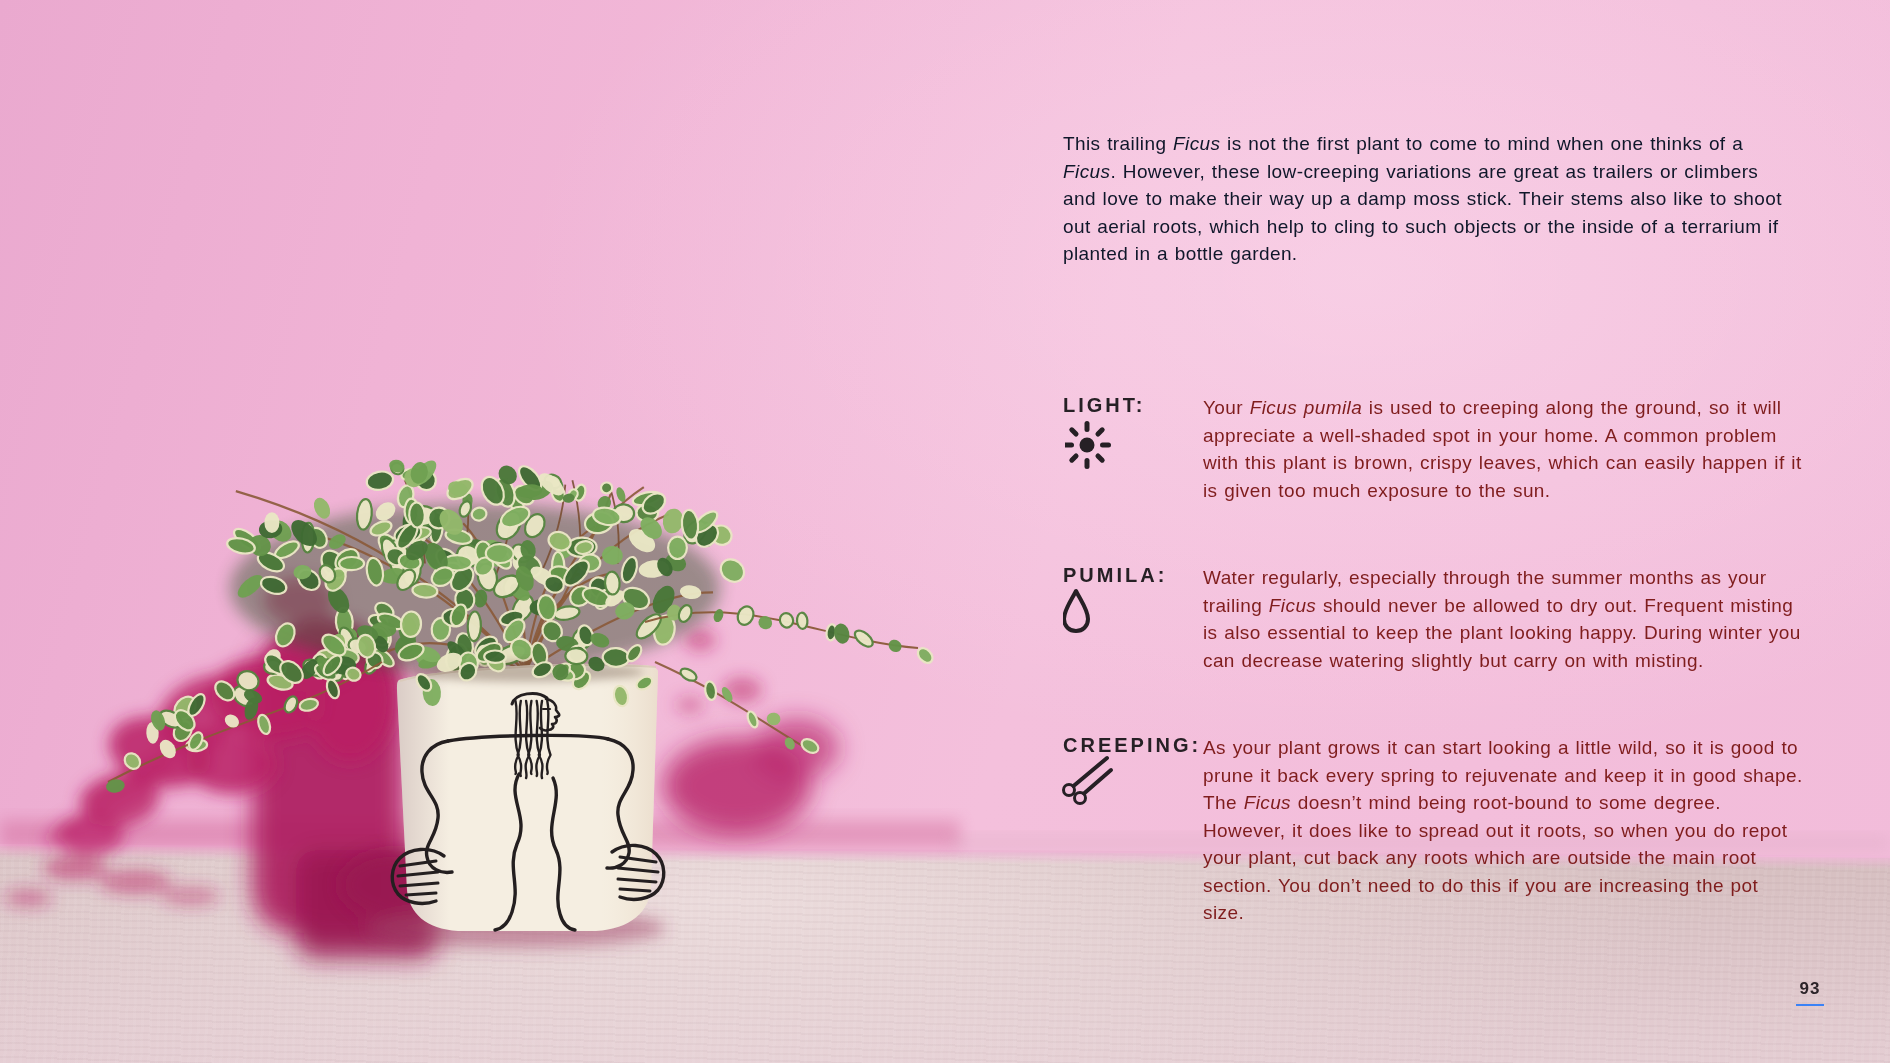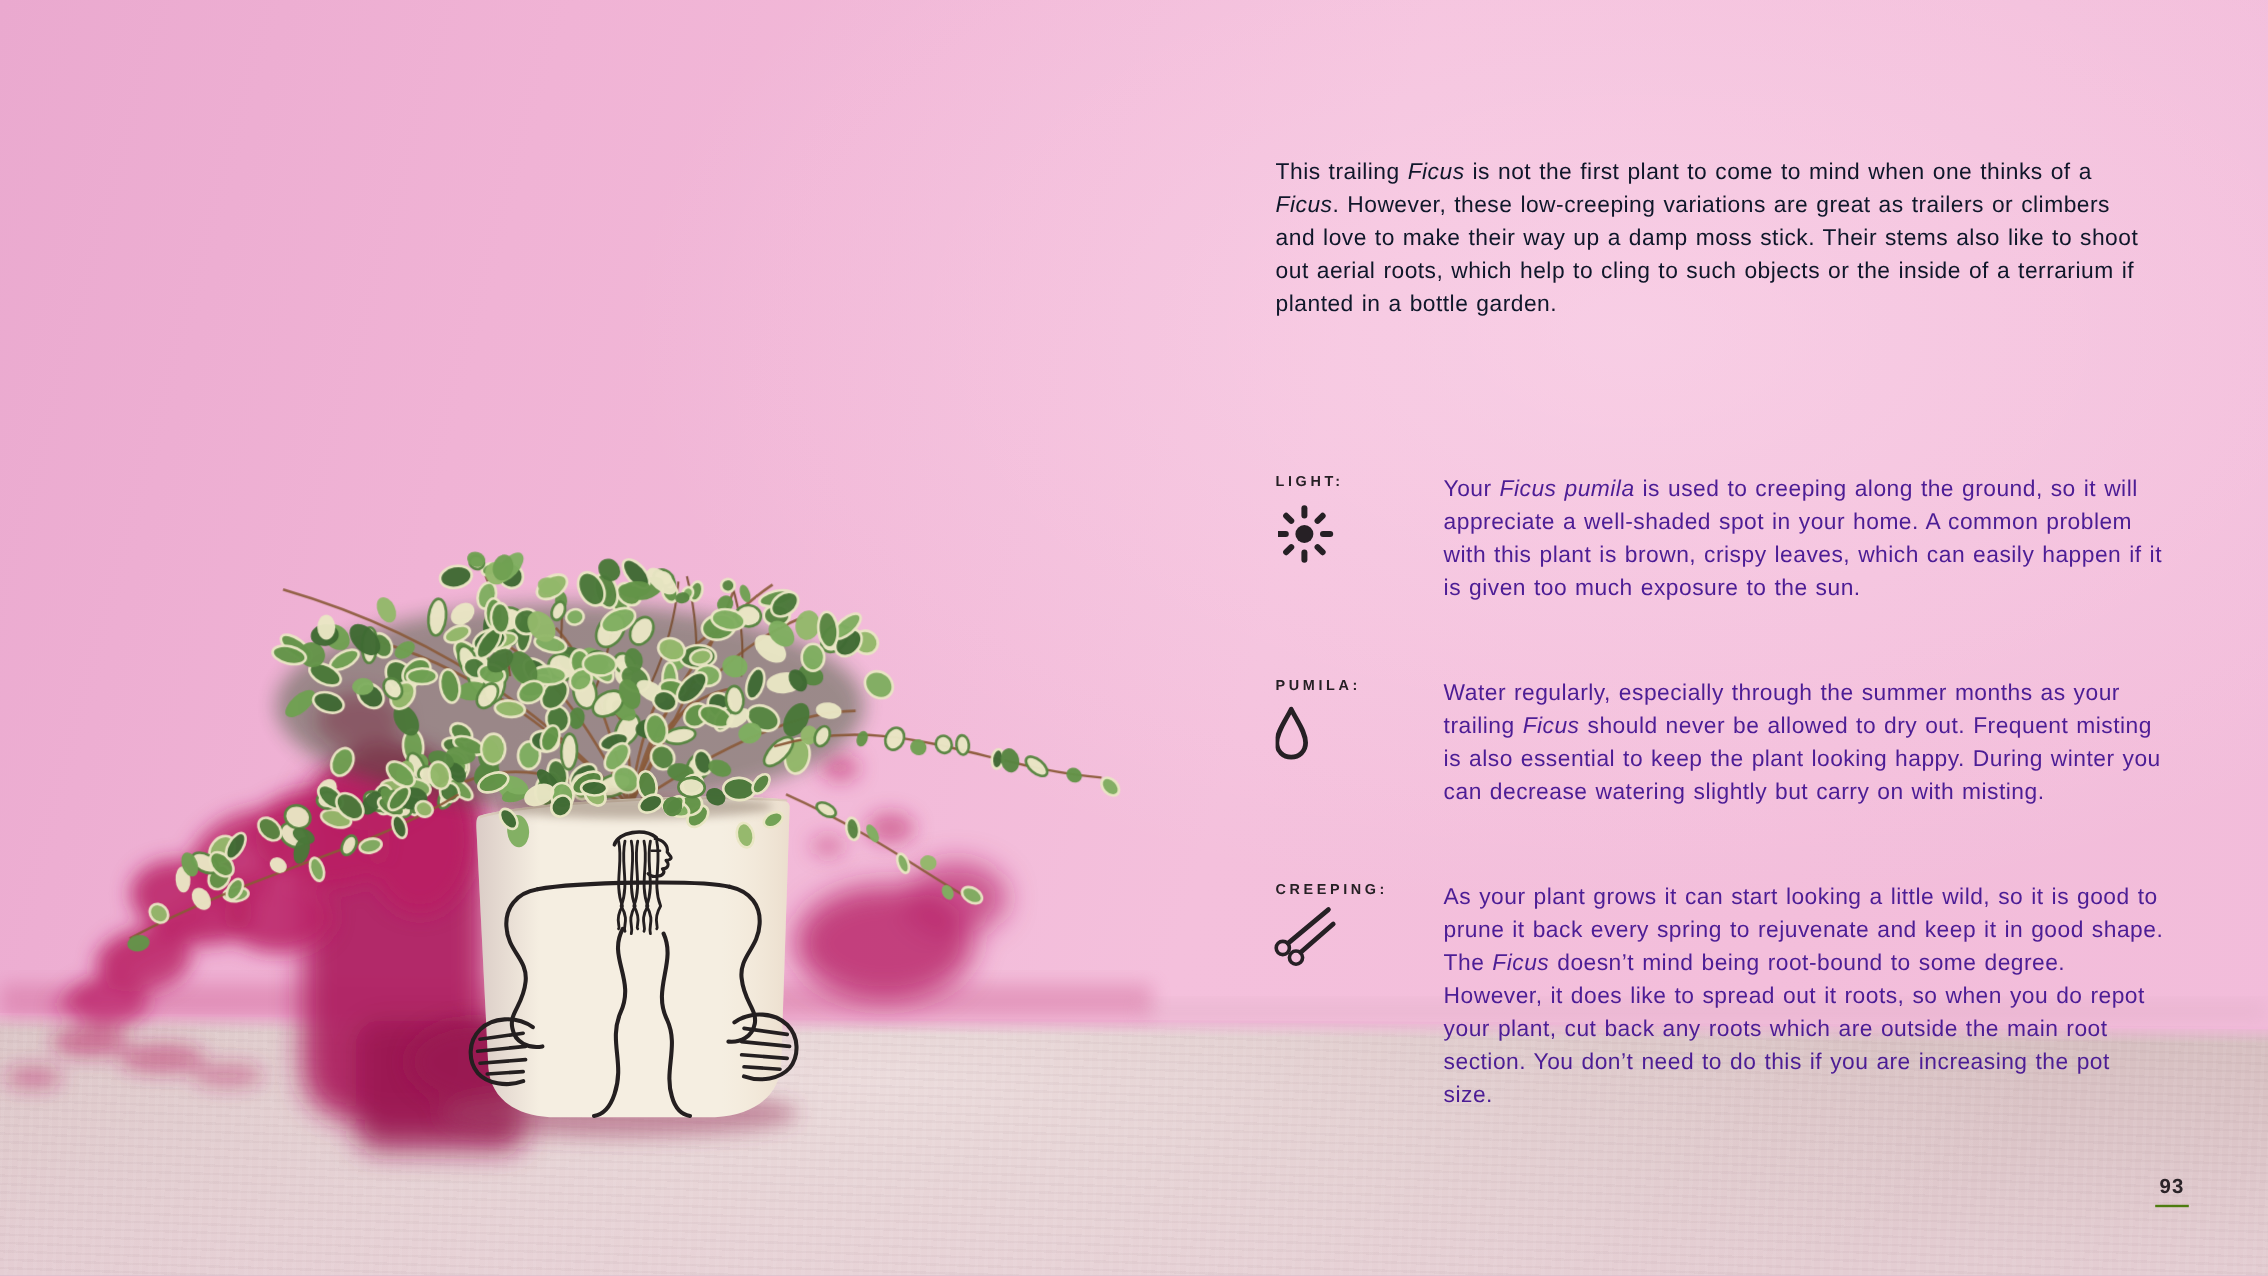--- a/index.html
+++ b/index.html
@@ -40,36 +40,36 @@
   .title-main{
     display:inline-block;font-size:47px;font-weight:700;letter-spacing:2px;
     color:#262025;transform:scaleX(.94);transform-origin:left top;
   }
   .title-latin{
     position:absolute;left:392px;top:23px;font-size:15px;font-weight:700;
     letter-spacing:3.2px;color:#262025;
   }
   .section{position:absolute;left:1063px;width:740px;}
   .sec-label{
-    position:absolute;left:0;top:0;font-size:12px;font-weight:700;
+    position:absolute;left:0;top:0;font-size:20px;font-weight:700;
     letter-spacing:3px;color:#262025;
   }
   .sec-icon{position:absolute;left:0;top:24px;}
   .sec-text{
     position:absolute;left:140px;top:0;width:600px;
-    font-size:19px;line-height:27.5px;letter-spacing:.4px;word-spacing:1px;color:#4c1d95;
+    font-size:19px;line-height:27.5px;letter-spacing:.4px;word-spacing:1px;color:#7f1d1d;
   }
   .sec-light{top:394px;}
   .sec-water{top:564px;}
   .sec-pruning{top:734px;}
   .page-number{
     position:absolute;left:1788px;top:979px;width:44px;text-align:center;
     font-size:17px;font-weight:700;letter-spacing:1px;color:#2c2429;
   }
-  .page-number span{display:inline-block;border-bottom:2px solid #4d7c0f;padding:0 4px 5px 4px;}
+  .page-number span{display:inline-block;border-bottom:2px solid #3b82f6;padding:0 4px 5px 4px;}
 </style>
 </head>
 <body>
 
 <div class="stage">
 
   <div class="wall"></div>
   <div class="floor"></div>
 
   <svg id="photo-art" class="photo-art" width="1890" height="1063" viewBox="0 0 1890 1063">

